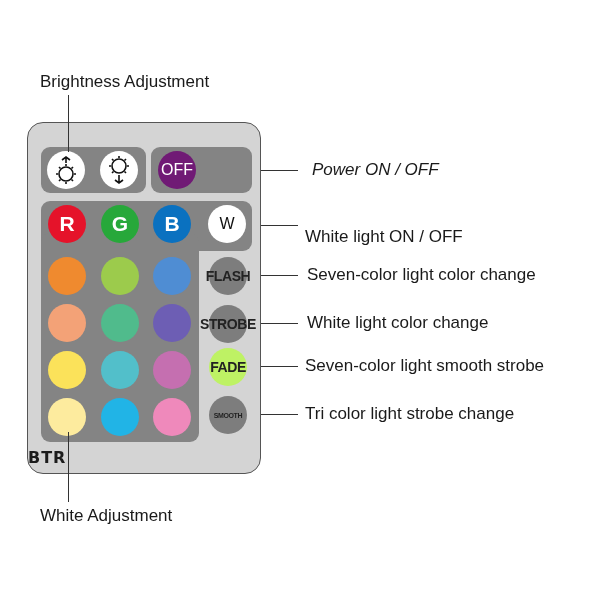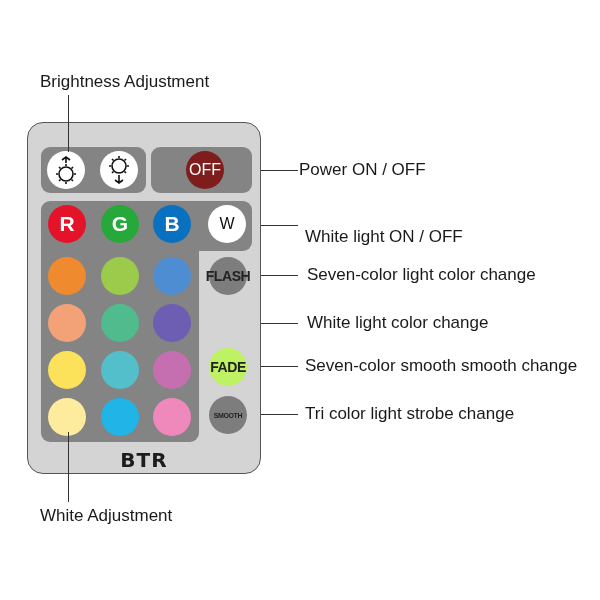--- a/index.html
+++ b/index.html
@@ -4,31 +4,31 @@
 <style>
   html, body { margin:0; padding:0; background:#ffffff; }
   body { width:600px; height:600px; position:relative; overflow:hidden; font-family:"Liberation Sans", sans-serif; color:#1a1a1a; }
   .label { position:absolute; font-size:17px; white-space:nowrap; line-height:20px; }
   .remote { position:absolute; left:27px; top:122px; width:234px; height:352px; background:#d4d4d4; border:1.5px solid #555; border-radius:16px; box-sizing:border-box; }
   .panel { position:absolute; background:#848484; border-radius:9px; }
   .btn { position:absolute; border-radius:50%; display:flex; align-items:center; justify-content:center; box-sizing:border-box; }
   .letter { font-weight:bold; color:#fff; font-size:21px; }
   .txtbtn { color:#222; font-size:14px; font-weight:bold; letter-spacing:-0.4px; }
   .line { position:absolute; background:#333; }
-  .brand { position:absolute; left:0; width:100%; top:325px; text-align:center; font-weight:900; font-size:20px; letter-spacing:1px; color:#1c1c1c; font-family:"DejaVu Sans", sans-serif; }
+  .brand { position:absolute; left:0; width:100%; top:325px; text-align:left; font-weight:900; font-size:16px; letter-spacing:1px; color:#1c1c1c; font-family:"DejaVu Sans", sans-serif; }
 </style>
 </head>
 <body>
 
 <div class="label" style="left:40px; top:72px;">Brightness Adjustment</div>
-<div class="label" style="left:299px; top:160px;">Power ON / OFF</div>
+<div class="label" style="left:312px; top:160px;font-style:italic;">Power ON / OFF</div>
 <div class="label" style="left:305px; top:227px;">White light ON / OFF</div>
 <div class="label" style="left:307px; top:265px;">Seven-color light color change</div>
 <div class="label" style="left:307px; top:313px;">White light color change</div>
-<div class="label" style="left:305px; top:356px;">Seven-color smooth smooth change</div>
+<div class="label" style="left:305px; top:356px;">Seven-color light smooth strobe</div>
 <div class="label" style="left:305px; top:404px;">Tri color light strobe change</div>
 <div class="label" style="left:40px; top:506px;">White Adjustment</div>
 
 <div class="line" style="left:68px; top:95px; width:1px; height:57px;"></div>
 <div class="line" style="left:68px; top:430px; width:1px; height:72px;"></div>
 <div class="line" style="left:243px; top:170px; width:55px; height:1px;"></div>
 <div class="line" style="left:246px; top:225px; width:52px; height:1px;"></div>
 <div class="line" style="left:246px; top:275px; width:52px; height:1px;"></div>
 <div class="line" style="left:246px; top:323px; width:52px; height:1px;"></div>
 <div class="line" style="left:246px; top:366px; width:52px; height:1px;"></div>
@@ -63,21 +63,21 @@
         <line x1="7" y1="4" x2="8.5" y2="5.5"></line>
         <line x1="21" y1="4" x2="19.5" y2="5.5"></line>
         <line x1="7" y1="18" x2="8.5" y2="16.5"></line>
         <line x1="21" y1="18" x2="19.5" y2="16.5"></line>
       </g>
       <path d="M14 20 L14 27 M10 25 L14 28 L18 25" fill="none" stroke="#111" stroke-width="1.6"></path>
     </svg>
   </div>
 
   <div class="panel" style="left:123px; top:24px; width:101px; height:46px;"></div>
-  <div class="btn" style="left:130px; top:28px; width:38px; height:38px; background:#7f1d1d;margin-left:28px;">
+  <div class="btn" style="left:130px; top:28px; width:38px; height:38px; background:#701a75;">
     <span class="letter" style="font-size:16px; font-weight:normal;">OFF</span>
   </div>
 
   <div class="panel" style="left:13px; top:78px; width:211px; height:50px;"></div>
   <div class="panel" style="left:13px; top:110px; width:158px; height:209px;"></div>
 
   <div class="btn" style="left:20px; top:82px; width:38px; height:38px; background:#e5132a;">
     <span class="letter">R</span>
   </div>
   <div class="btn" style="left:73px; top:82px; width:38px; height:38px; background:#27a83a;">
@@ -102,20 +102,23 @@
   <div class="btn" style="left:73px; top:228px; width:38px; height:38px; background:#52bfca;"></div>
   <div class="btn" style="left:125px; top:228px; width:38px; height:38px; background:#c56fb0;"></div>
 
   <div class="btn" style="left:20px; top:275px; width:38px; height:38px; background:#fdeb9e;"></div>
   <div class="btn" style="left:73px; top:275px; width:38px; height:38px; background:#21b4e6;"></div>
   <div class="btn" style="left:125px; top:275px; width:38px; height:38px; background:#ef89bb;"></div>
 
   <div class="btn" style="left:181px; top:134px; width:38px; height:38px; background:#7d7d7d;">
     <span class="txtbtn">FLASH</span>
   </div>
+  <div class="btn" style="left:181px; top:182px; width:38px; height:38px; background:#7d7d7d;">
+    <span class="txtbtn">STROBE</span>
+  </div>
   <div class="btn" style="left:181px; top:225px; width:38px; height:38px; background:#bef264;">
     <span class="txtbtn">FADE</span>
   </div>
   <div class="btn" style="left:181px; top:273px; width:38px; height:38px; background:#7d7d7d;">
     <span class="txtbtn" style="font-size:7px;">SMOOTH</span>
   </div>
 
   <div class="brand">BTR</div>
 </div>
 

